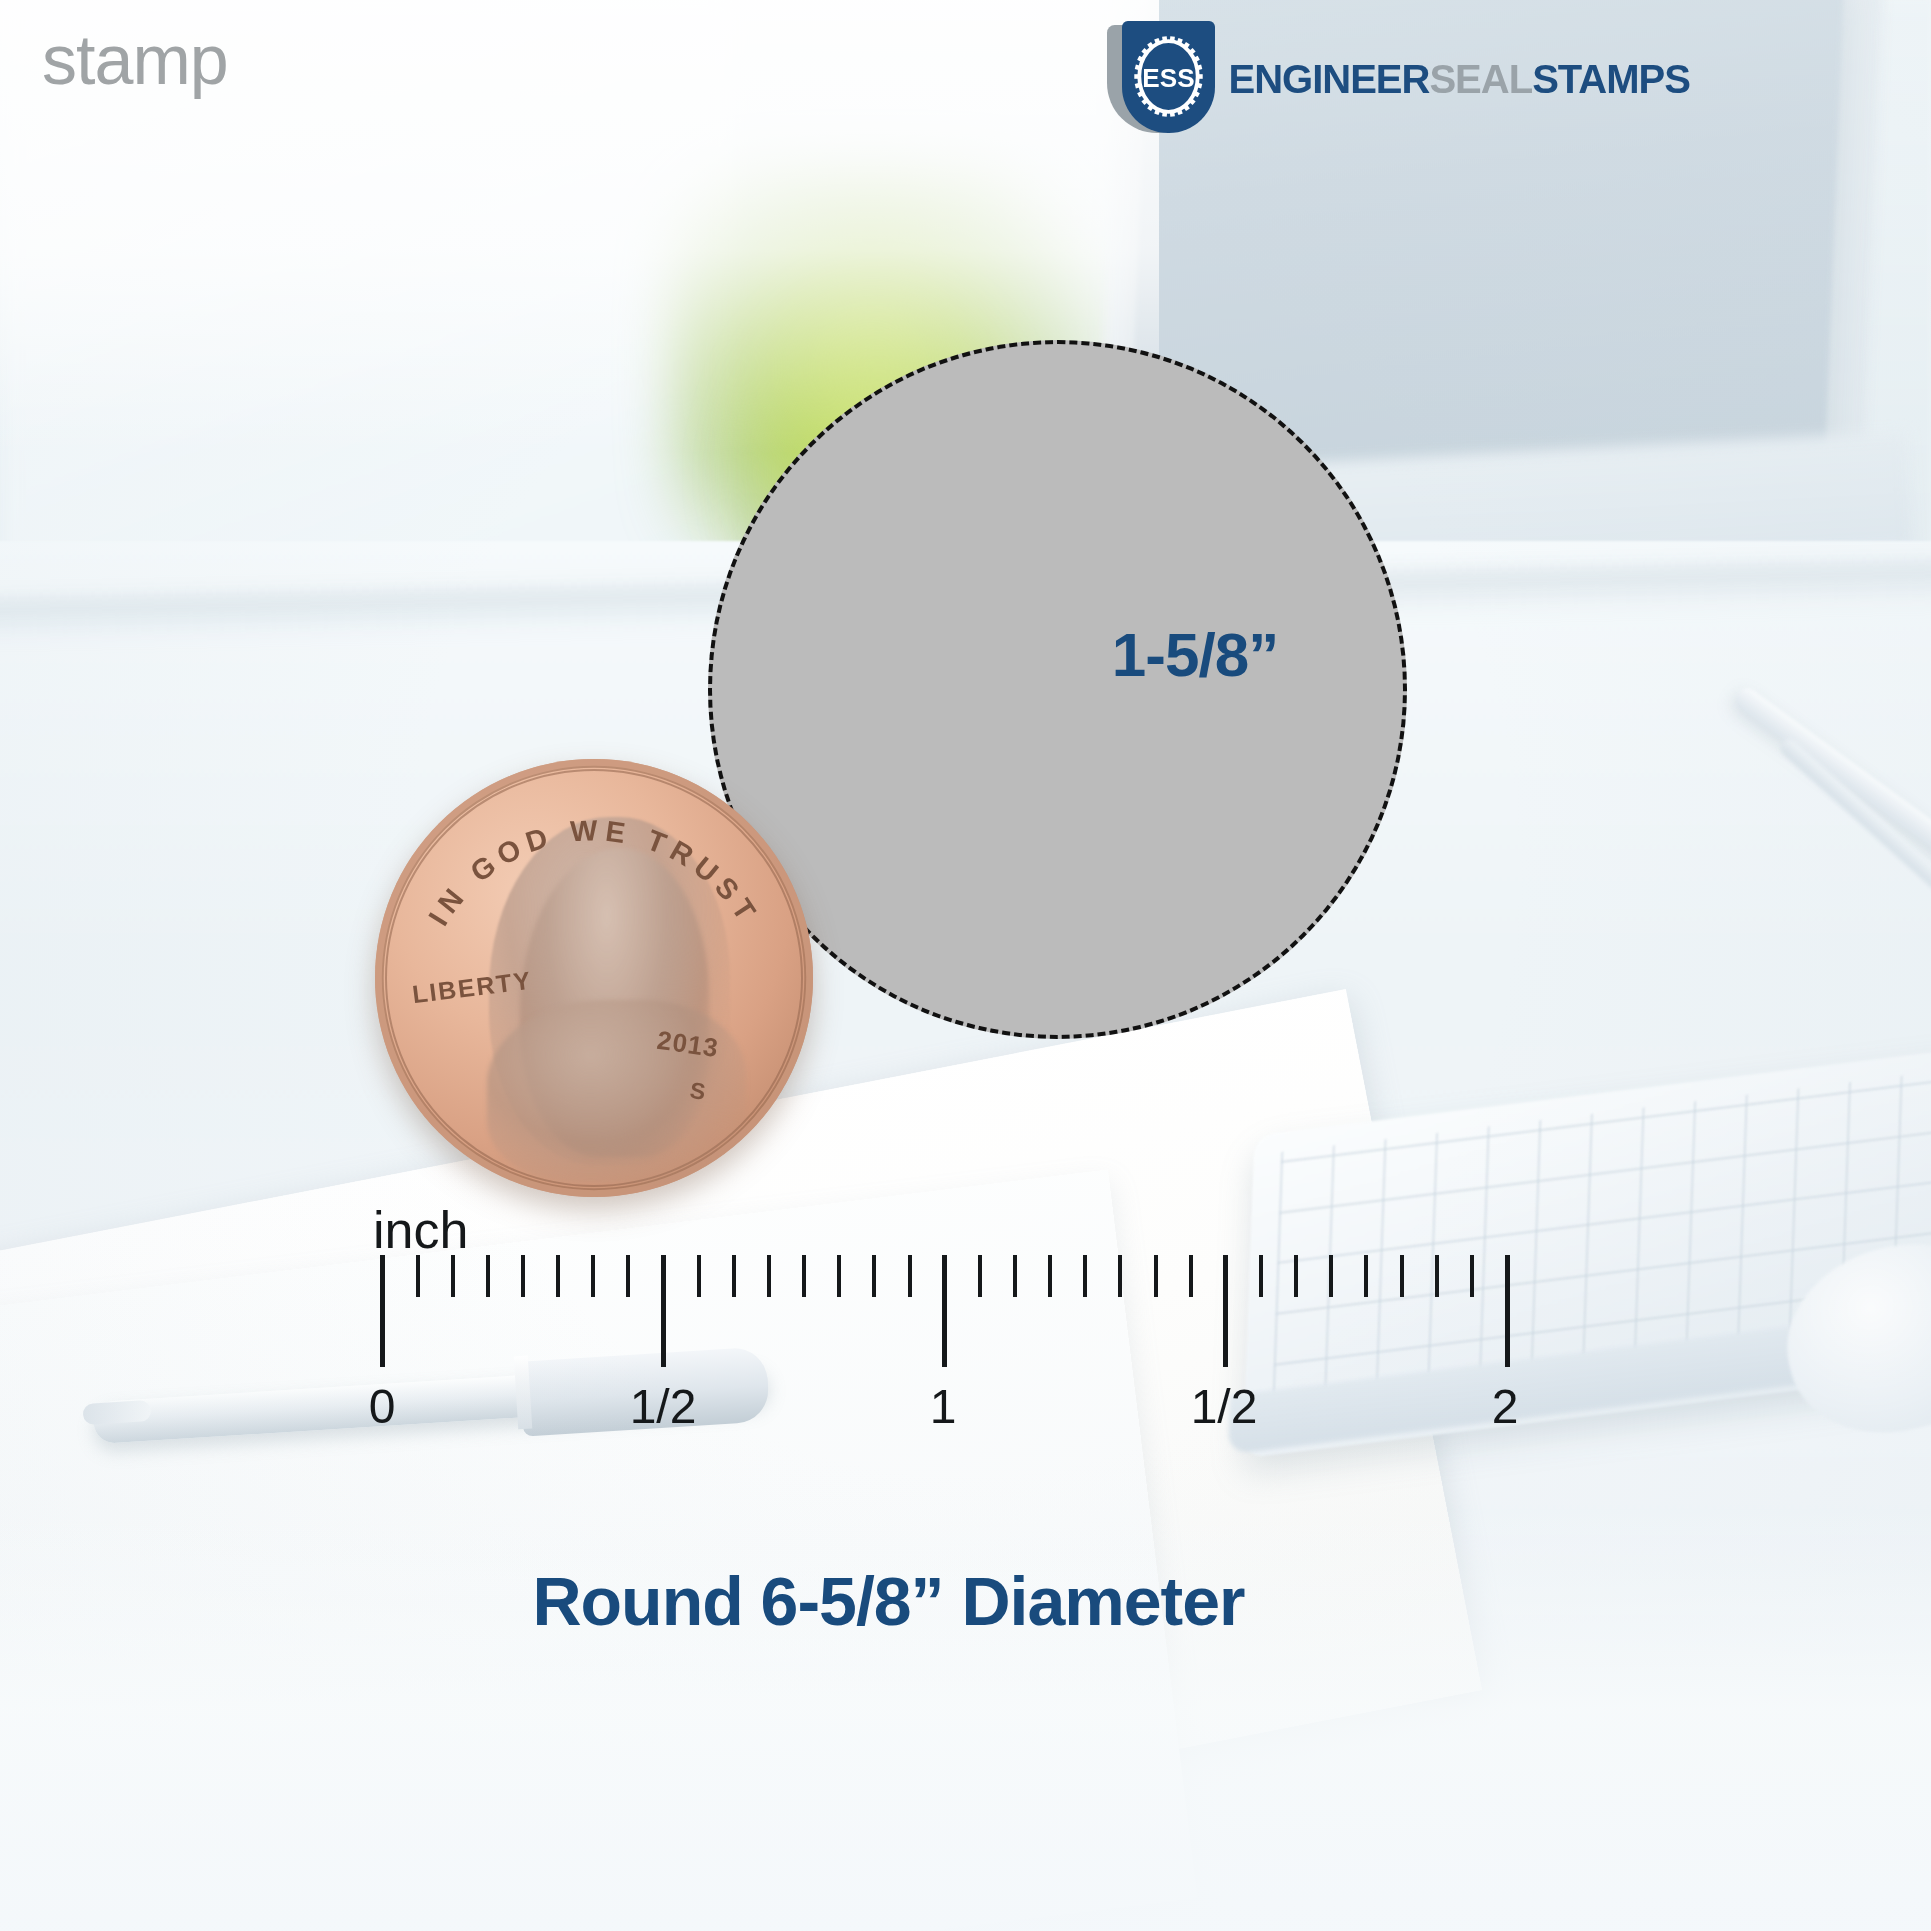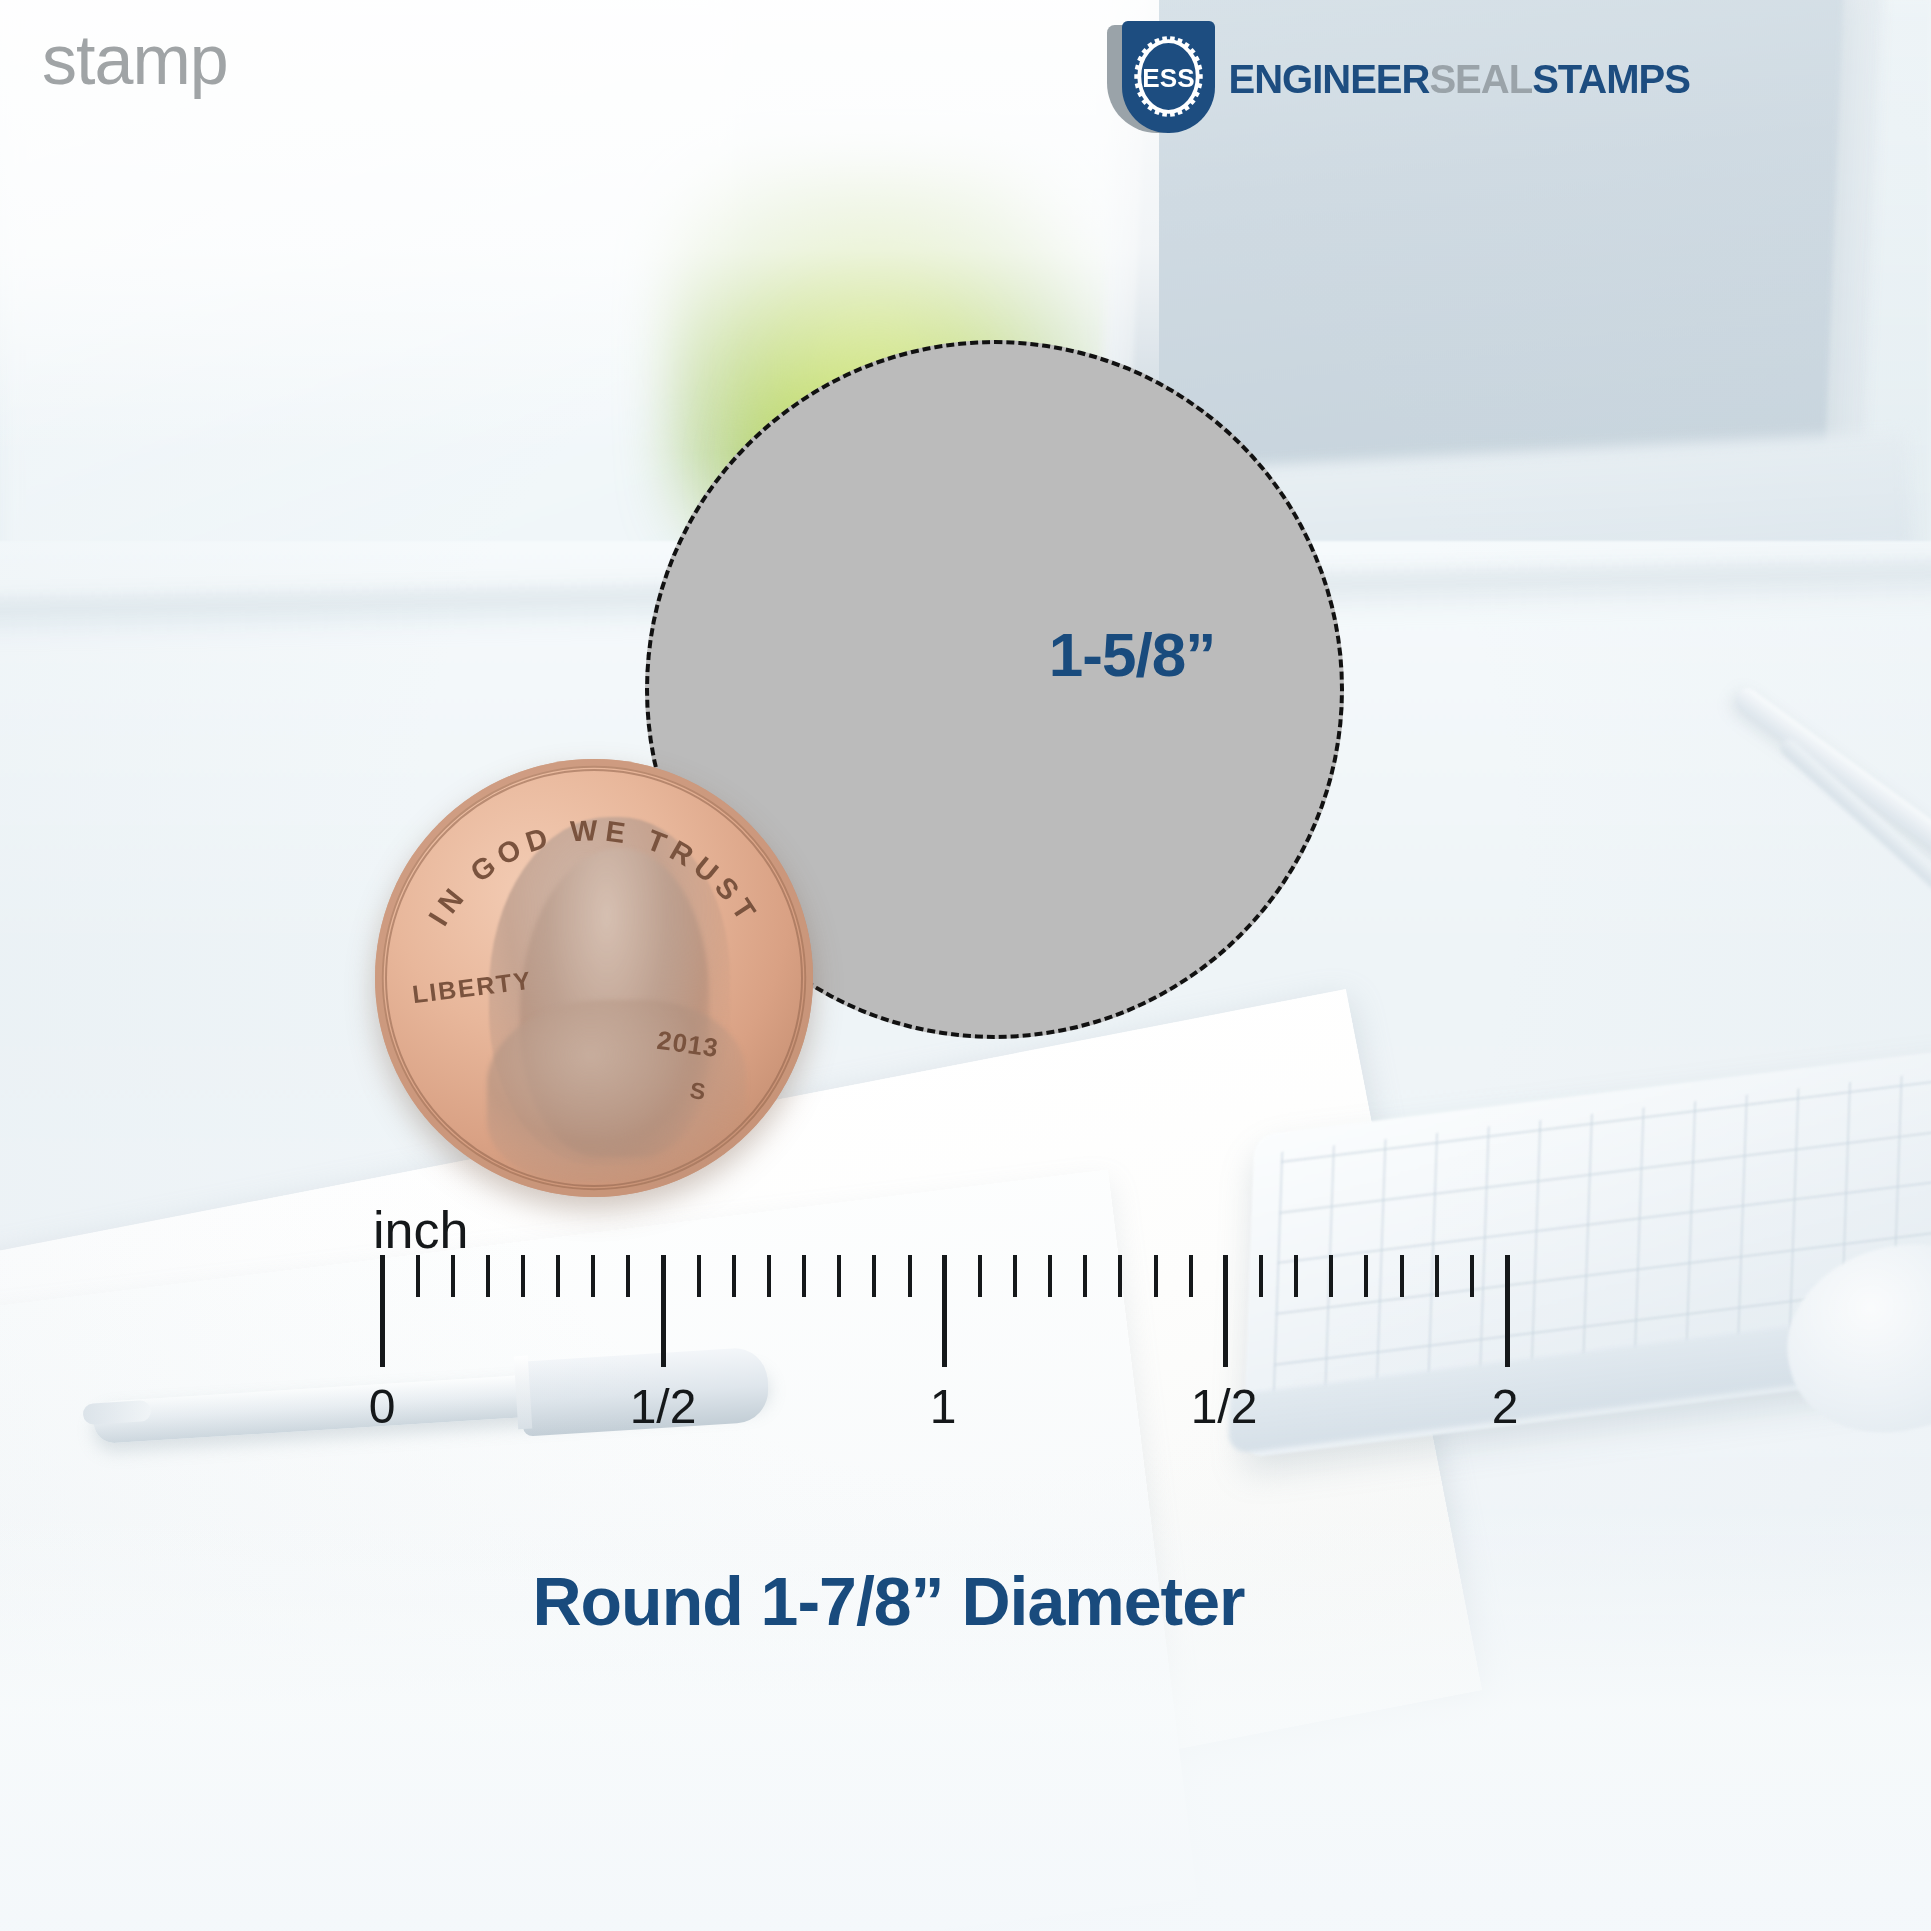--- a/index.html
+++ b/index.html
@@ -202,21 +202,21 @@
   }
   .logo-text{margin-left:13.5px;display:flex;align-items:center;}
   .lt{font-size:40px;font-weight:bold;line-height:1;letter-spacing:-1px;}
   .lt-a{color:#1d4d80;}
   .lt-b{color:#9aa3a9;}
   .lt-c{color:#1d4d80;}
 
   
   .sample-circle{
     position:absolute;
-    left:645px;top:340px;width:699px;height:699px;
+    left:708px;top:340px;width:699px;height:699px;
     border-radius:50%;
     background:#bbbbbb;
     border:4.8px dashed #111;
     box-sizing:border-box;
     display:flex;flex-direction:column;align-items:center;justify-content:center;
   }
   .sample-line{
     color:#194b7d;font-weight:bold;font-size:62px;line-height:1.08;
     text-align:center;letter-spacing:-1px;
   }
@@ -447,17 +447,17 @@
       <div style="position: absolute; left: 1470px; top: 1255px; width: 3.9px; height: 42px; background: rgb(21, 24, 26);"></div>
       <div style="position: absolute; left: 1505px; top: 1255px; width: 4.8px; height: 112px; background: rgb(21, 24, 26);"></div>
       <div class="ruler-label" style="left: 382px; top: 1383px;">0</div>
       <div class="ruler-label" style="left: 663px; top: 1383px;">1/2</div>
       <div class="ruler-label" style="left: 943px; top: 1383px;">1</div>
       <div class="ruler-label" style="left: 1224px; top: 1383px;">1/2</div>
       <div class="ruler-label" style="left: 1505px; top: 1383px;">2</div>
     </div>
 
   <div class="caption">
-    <span class="cap-inner">Round 1-7/8” Diameter</span>
+    <span class="cap-inner">Round 6-5/8” Diameter</span>
   </div>
 
 </div>
 
 
 </body></html>

